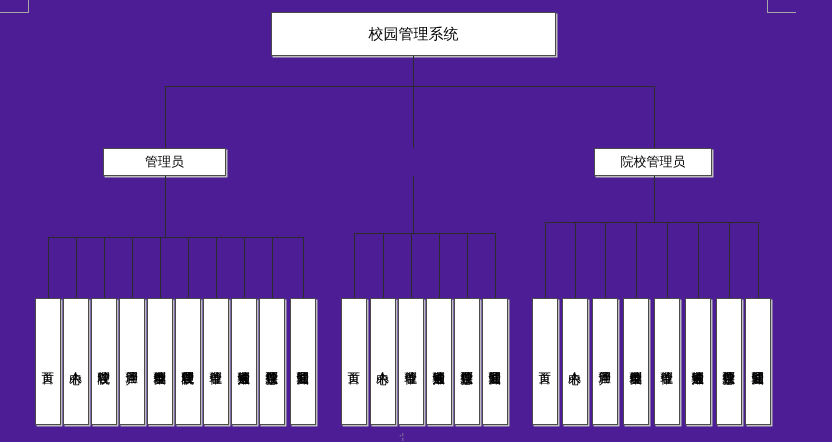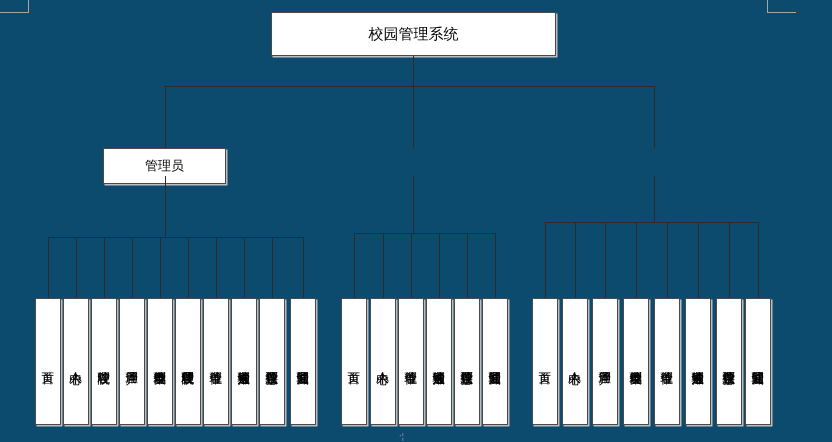--- a/index.html
+++ b/index.html
@@ -7,21 +7,21 @@
     padding: 0;
     background: #ffffff;
   }
   body {
     font-family: "DejaVu Sans", "Liberation Sans", sans-serif;
   }
   #page {
     position: relative;
     width: 832px;
     height: 442px;
-    background: #0c4a6e;
+    background: #4c1d95;
     overflow: hidden;
   }
 
   
   .margin-mark {
     position: absolute;
     border-color: #a6a6a6;
     border-style: solid;
     border-width: 0;
   }
@@ -54,21 +54,21 @@
     display: flex;
     align-items: center;
     justify-content: center;
     color: #000000;
   }
   .node.root {
     left: 271px; top: 12px; width: 285px; height: 44px;
     font-size: 15px;
   }
   .node.level1 {
-    height: 36px;
+    height: 28px;
     font-size: 13px;
   }
   .node.leaf {
     top: 298px;
     height: 127px;
     width: 26px;
     font-size: 12.5px;
     line-height: 1.08;
     writing-mode: vertical-rl;
     text-orientation: upright;
@@ -106,20 +106,23 @@
 
   <div class="line h" style="left:165px; top:86px; width:490px;"></div>
 
   <div class="line v" style="left:165px; top:86px; height:62px;"></div>
   <div class="line v" style="left:413px; top:86px; height:62px;"></div>
   <div class="line v" style="left:654px; top:86px; height:62px;"></div>
 
   <div class="node level1" style="left:103px; top:148px; width:123px;">
     <span class="node-label">管理员</span>
   </div>
+  <div class="node level1" style="left:594px; top:148px; width:118px;">
+    <span class="node-label">院校管理员</span>
+  </div>
 
   <div class="line v" style="left:165px; top:176px; height:61px;"></div>
   <div class="line h" style="left:48px; top:237px; width:256px;"></div>
 
   <div class="line v" style="left:48px;  top:237px; height:61px;"></div>
   <div class="line v" style="left:76px;  top:237px; height:61px;"></div>
   <div class="line v" style="left:104px; top:237px; height:61px;"></div>
   <div class="line v" style="left:132px; top:237px; height:61px;"></div>
   <div class="line v" style="left:160px; top:237px; height:61px;"></div>
   <div class="line v" style="left:188px; top:237px; height:61px;"></div>

